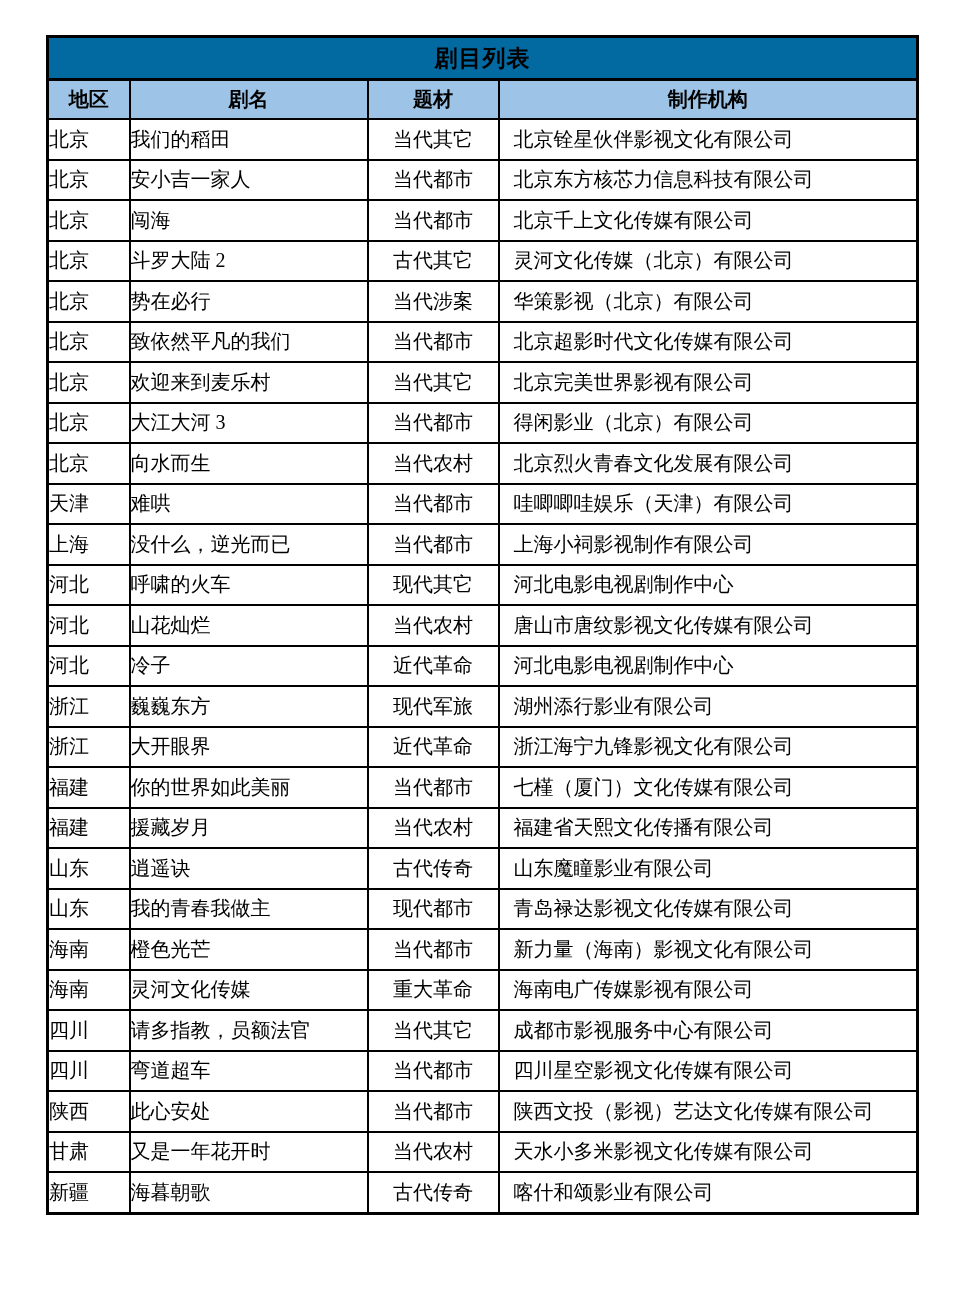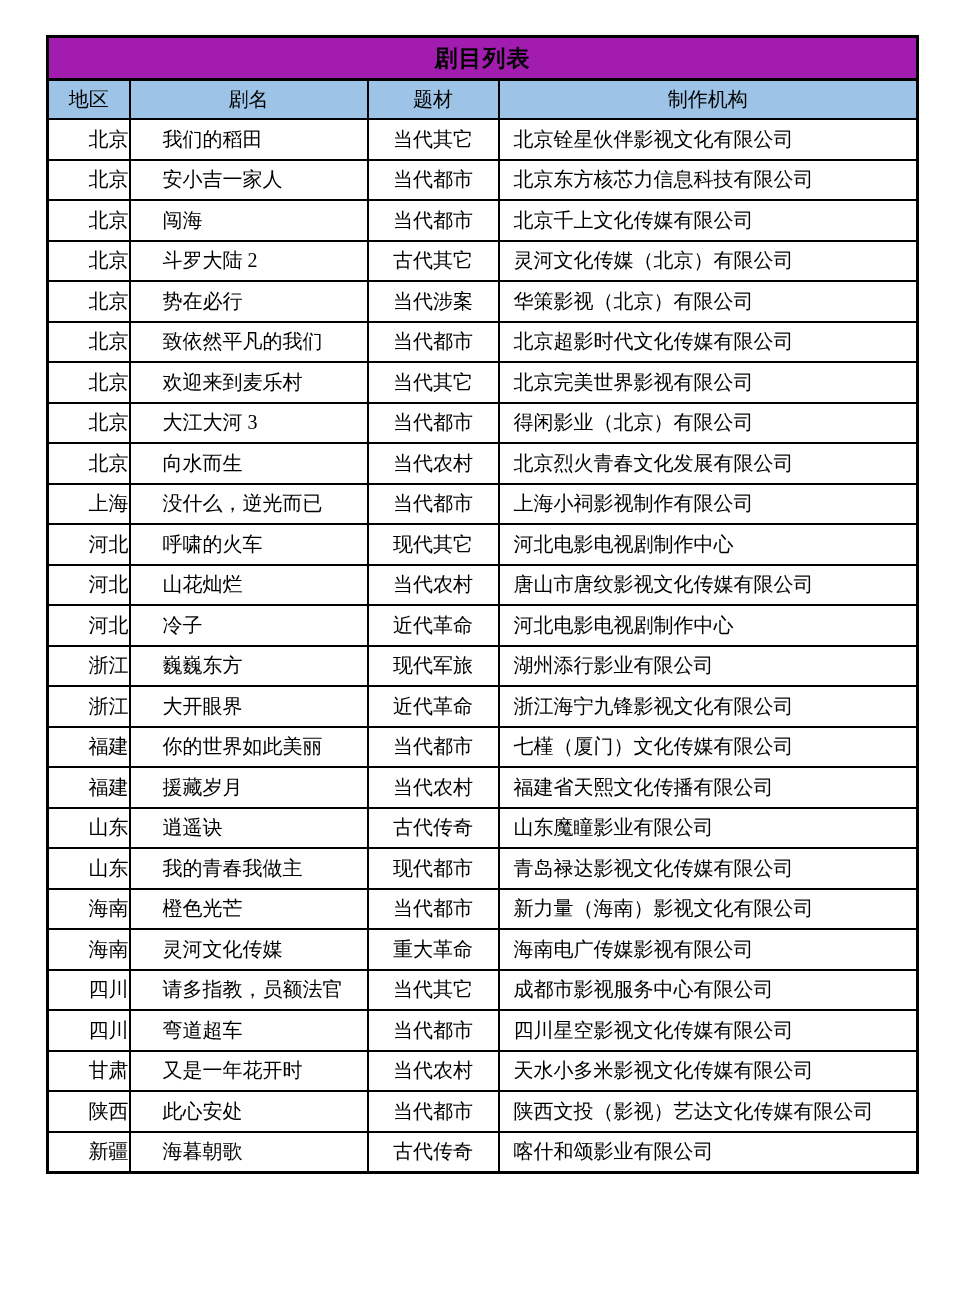--- a/index.html
+++ b/index.html
@@ -24,43 +24,43 @@
     border: 3px solid #000000;
     font-family: "Liberation Serif", "DejaVu Serif", serif;
     color: #000000;
   }
   .drama-table th, .drama-table td {
     border: 2px solid #000000;
     overflow: hidden;
     white-space: nowrap;
   }
   .title-cell {
-    background: #a21caf;
+    background: #0369a1;
     font-size: 23px;
     font-weight: bold;
     text-align: center;
     height: 38px;
     border-bottom: 3px solid #000000 !important;
     letter-spacing: 1px;
   }
   .header-row th {
     background: #9DC3E6;
     font-size: 20px;
-    font-weight: normal;
+    font-weight: bold;
     text-align: center;
     height: 35px;
   }
   tbody td {
     background: #ffffff;
     font-size: 20px;
     height: 38.5px;
     padding: 0;
   }
-  td.col-region { text-align: right; }
-  td.col-title  { text-align: left; padding-left: 32px; }
+  td.col-region { text-align: left; }
+  td.col-title  { text-align: left; padding-left: 0; }
   td.col-genre  { text-align: center; margin-left: 35px; }
   td.col-company{ text-align: left; padding-left: 14px; }
 </style>
 </head>
 <body>
 
 <div class="page">
   <table class="drama-table">
     <colgroup>
       <col style="width:82px">
@@ -128,20 +128,26 @@
           <td class="col-genre">当代都市</td>
           <td class="col-company">得闲影业（北京）有限公司</td>
         </tr>
         <tr>
           <td class="col-region">北京</td>
           <td class="col-title">向水而生</td>
           <td class="col-genre">当代农村</td>
           <td class="col-company">北京烈火青春文化发展有限公司</td>
         </tr>
         <tr>
+          <td class="col-region">天津</td>
+          <td class="col-title">难哄</td>
+          <td class="col-genre">当代都市</td>
+          <td class="col-company">哇唧唧哇娱乐（天津）有限公司</td>
+        </tr>
+        <tr>
           <td class="col-region">上海</td>
           <td class="col-title">没什么，逆光而已</td>
           <td class="col-genre">当代都市</td>
           <td class="col-company">上海小祠影视制作有限公司</td>
         </tr>
         <tr>
           <td class="col-region">河北</td>
           <td class="col-title">呼啸的火车</td>
           <td class="col-genre">现代其它</td>
           <td class="col-company">河北电影电视剧制作中心</td>
@@ -212,30 +218,30 @@
           <td class="col-genre">当代其它</td>
           <td class="col-company">成都市影视服务中心有限公司</td>
         </tr>
         <tr>
           <td class="col-region">四川</td>
           <td class="col-title">弯道超车</td>
           <td class="col-genre">当代都市</td>
           <td class="col-company">四川星空影视文化传媒有限公司</td>
         </tr>
         <tr>
+          <td class="col-region">陕西</td>
+          <td class="col-title">此心安处</td>
+          <td class="col-genre">当代都市</td>
+          <td class="col-company">陕西文投（影视）艺达文化传媒有限公司</td>
+        </tr>
+        <tr>
           <td class="col-region">甘肃</td>
           <td class="col-title">又是一年花开时</td>
           <td class="col-genre">当代农村</td>
           <td class="col-company">天水小多米影视文化传媒有限公司</td>
-        </tr>
-        <tr>
-          <td class="col-region">陕西</td>
-          <td class="col-title">此心安处</td>
-          <td class="col-genre">当代都市</td>
-          <td class="col-company">陕西文投（影视）艺达文化传媒有限公司</td>
         </tr>
         <tr>
           <td class="col-region">新疆</td>
           <td class="col-title">海暮朝歌</td>
           <td class="col-genre">古代传奇</td>
           <td class="col-company">喀什和颂影业有限公司</td>
         </tr>
       </tbody>
   </table>
 </div>

